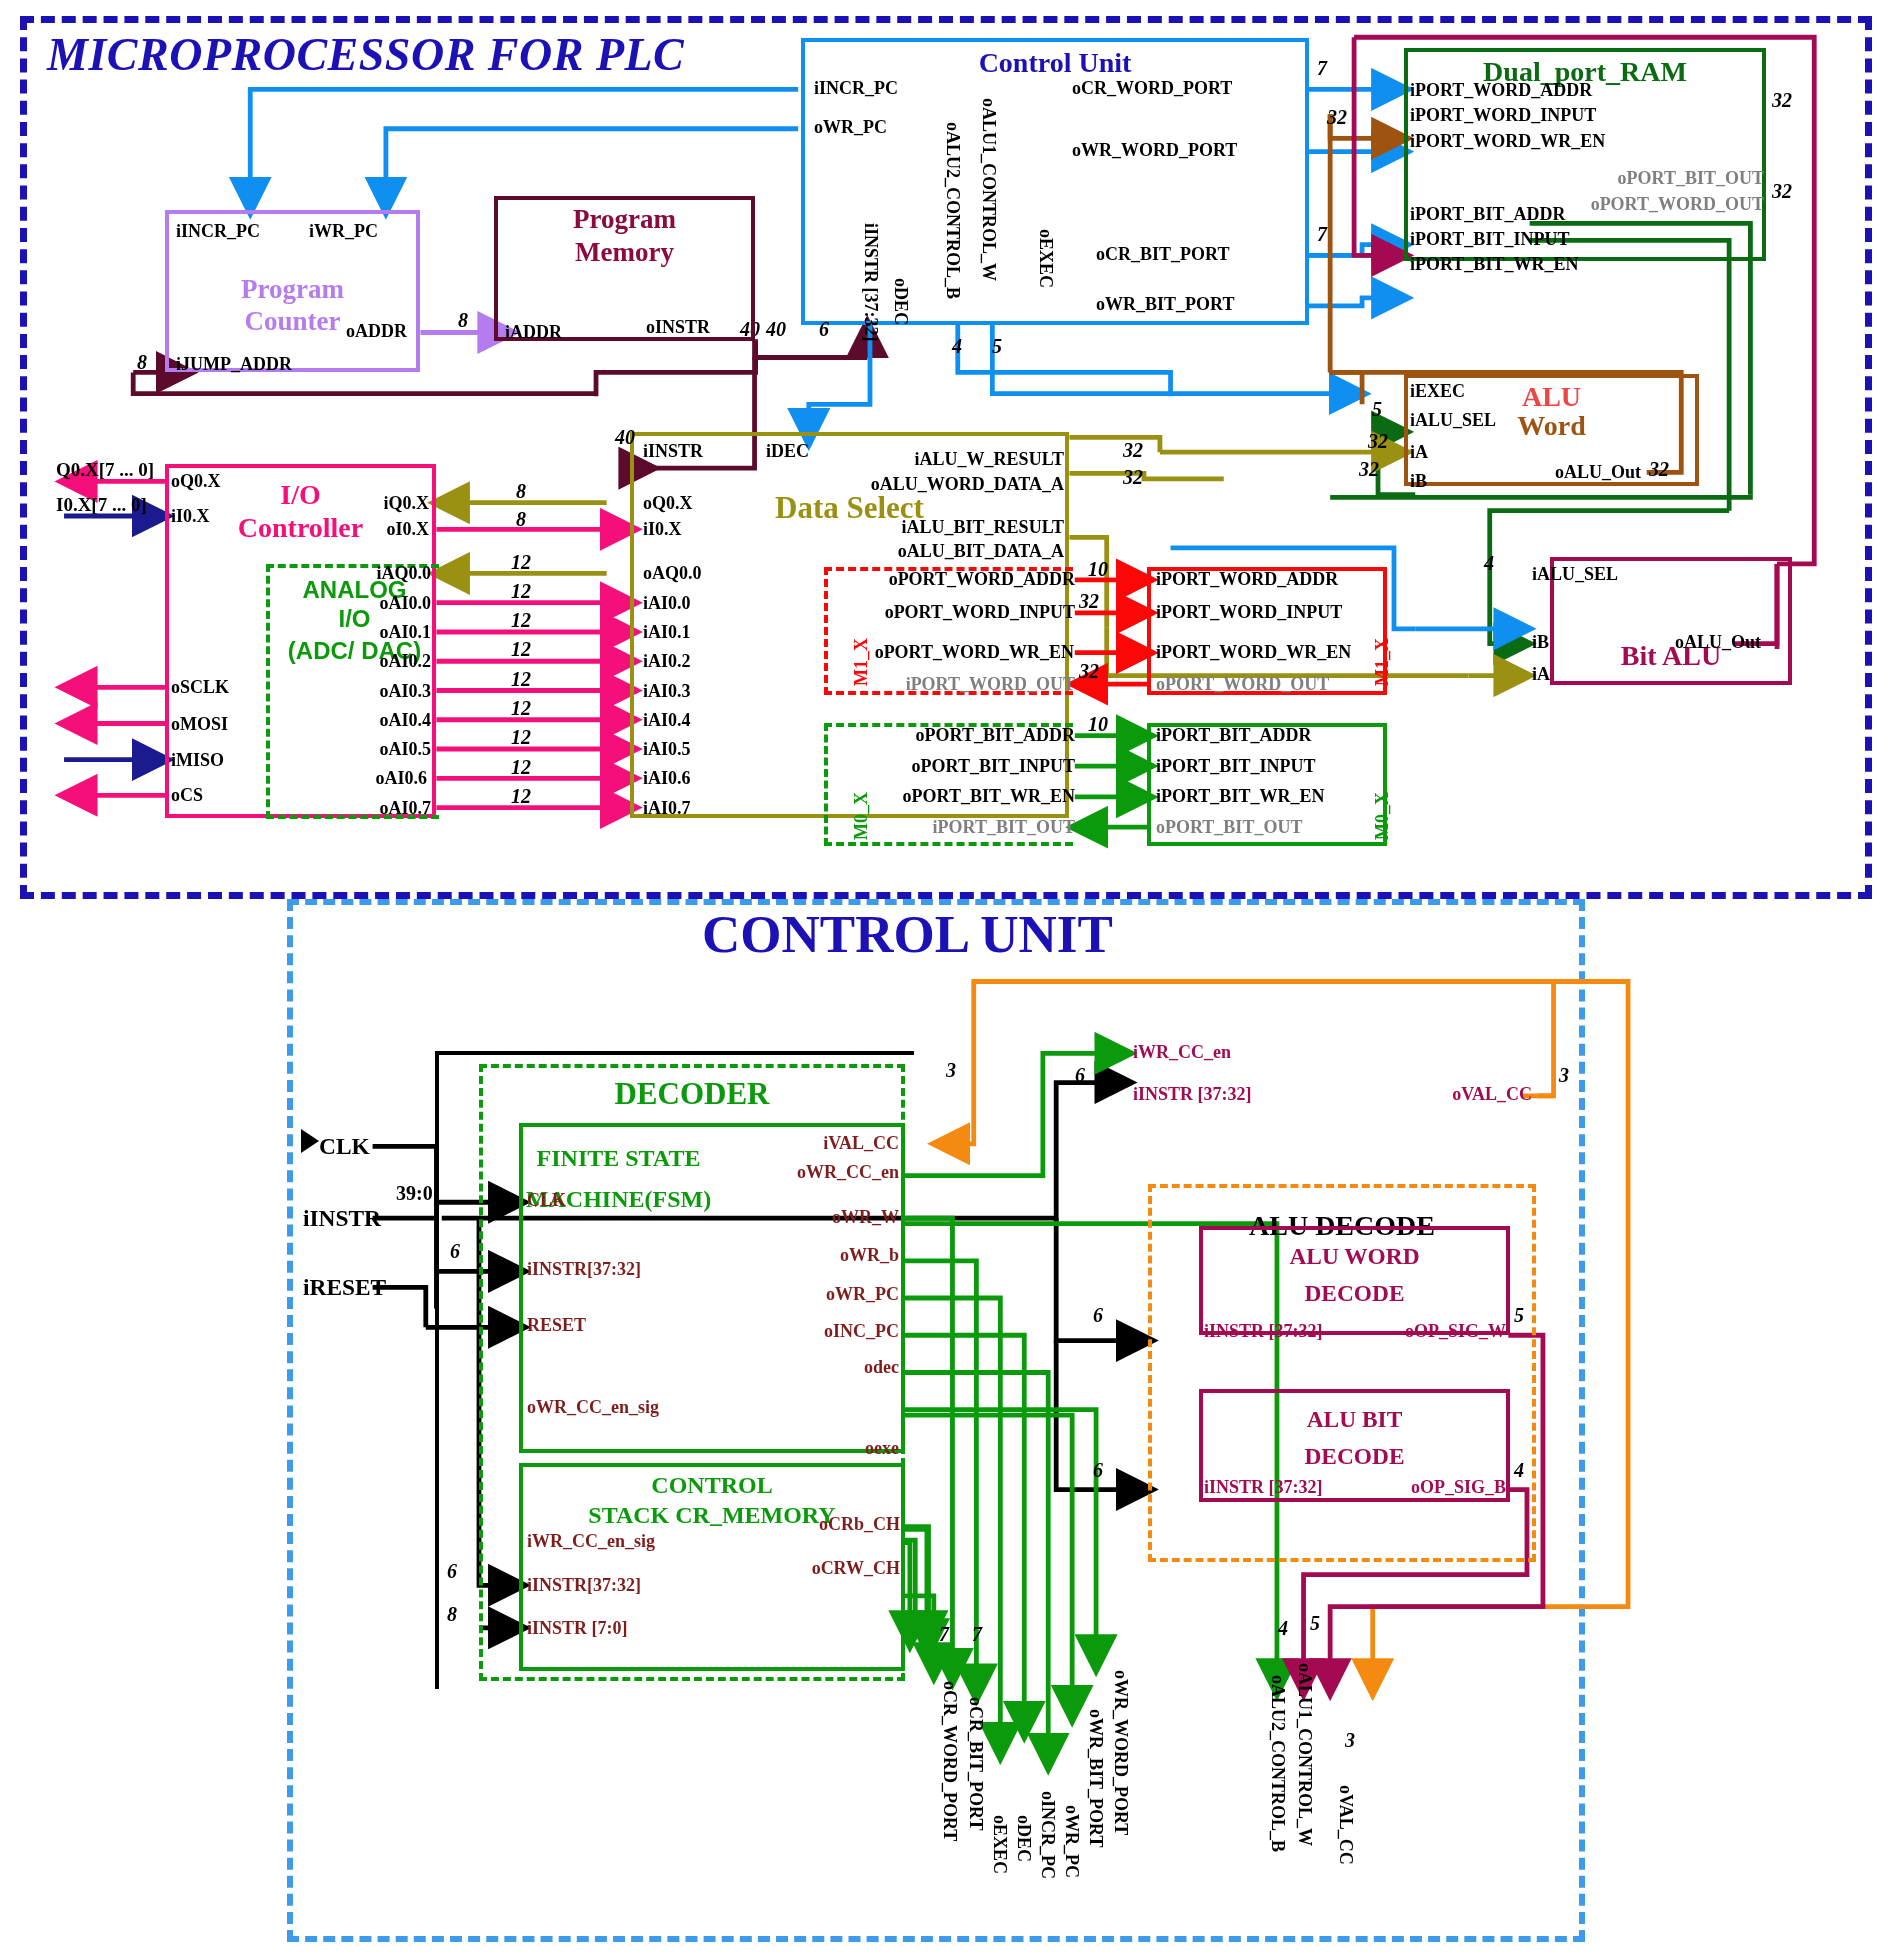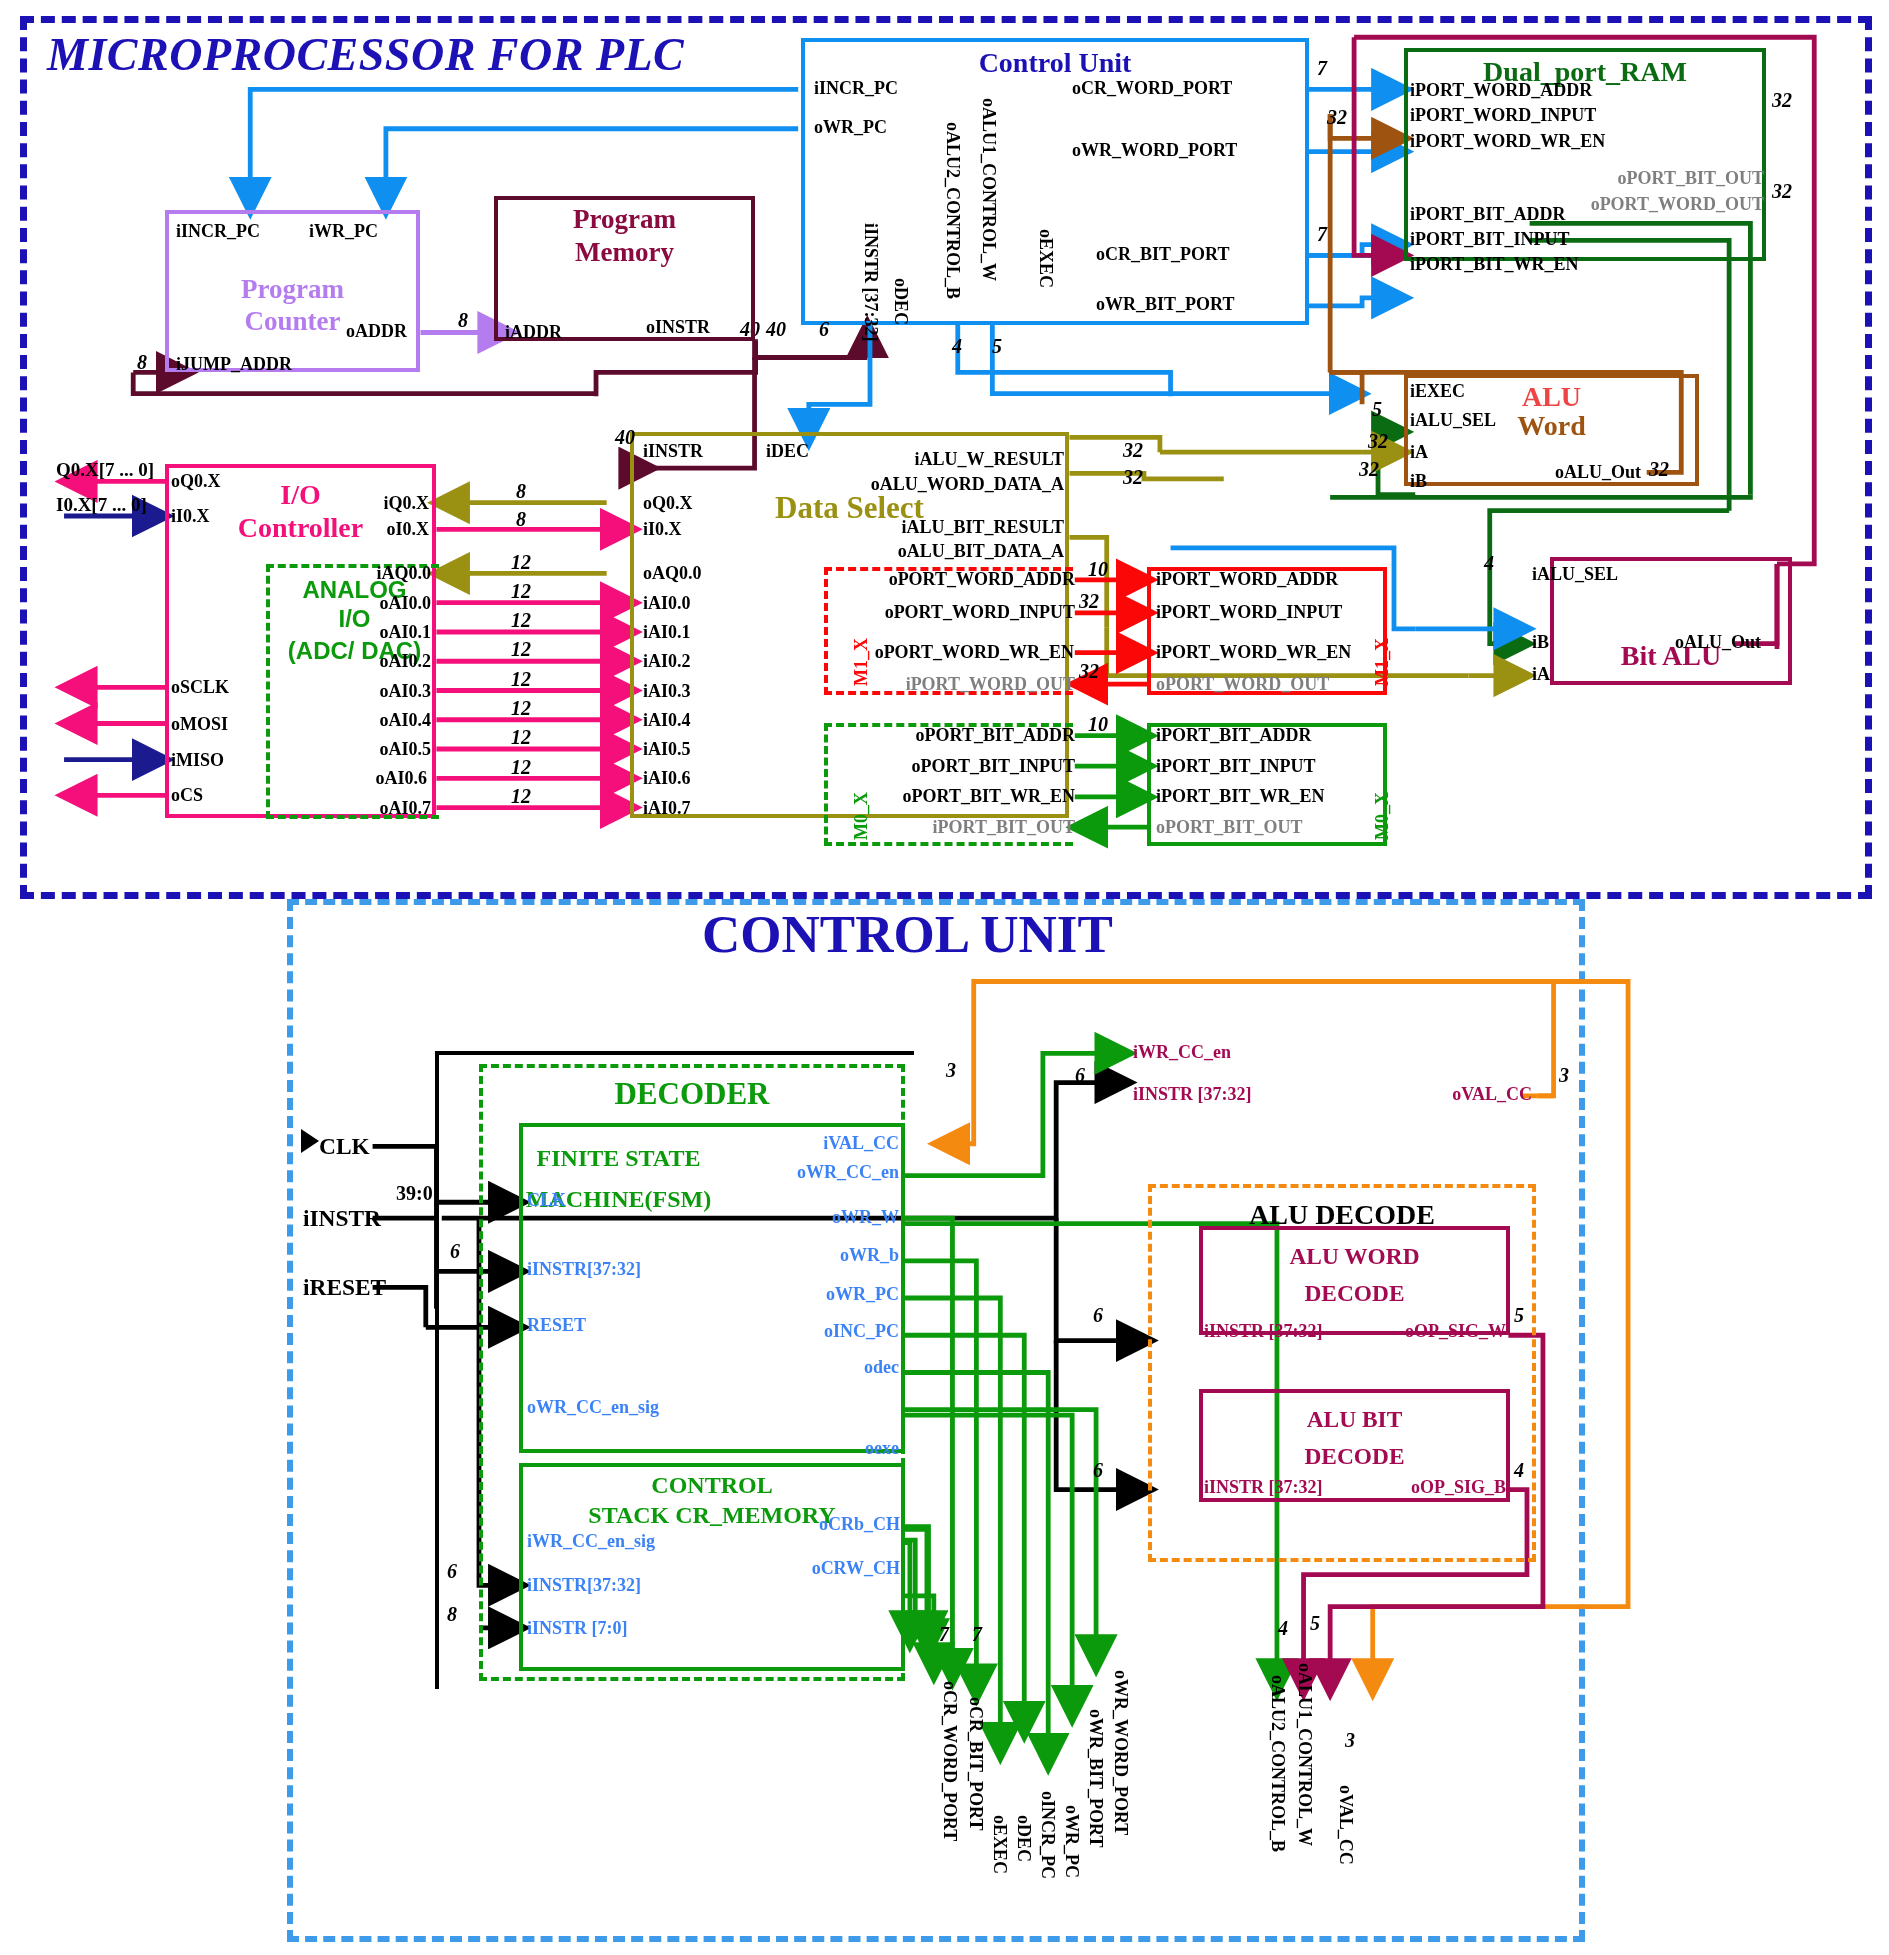--- a/index.html
+++ b/index.html
@@ -43,21 +43,21 @@
     font-weight:bold; white-space:nowrap; line-height:1.05;
   }
 
   
   .port {
     position:absolute; font-size:18px; font-weight:bold; color:#000;
     white-space:nowrap; font-family:"Liberation Serif", serif; line-height:1;
   }
   .port.right { text-align:right; }
   .port.grey { color:#7f7f7f; }
-  .port.green { color:#3b82f6;text-align:right; }
+  .port.green { color:#7f1d1d;text-align:right; }
   .port.maroon { color:#a30a52; }
 
   .vlabel {
     position:absolute; font-size:18px; font-weight:bold; color:#000;
     white-space:nowrap; font-family:"Liberation Serif", serif;
     transform-origin: 0 0; transform: rotate(90deg);
   }
   .vlabel.rot270 { transform: rotate(-90deg); }
 
   .busnum {
@@ -480,21 +480,21 @@
   <div class="busnum" style="left:447px; top:1603px;">8</div>
 
   <div class="port maroon" style="left:1133px; top:1043px;">iWR_CC_en</div>
   <div class="port maroon" style="left:1133px; top:1085px;">iINSTR [37:32]</div>
   <div class="port maroon right" style="left:1378px; top:1085px; width:154px;">oVAL_CC</div>
   <div class="busnum" style="left:946px; top:1059px;">3</div>
   <div class="busnum" style="left:1075px; top:1064px;">6</div>
   <div class="busnum" style="left:1559px; top:1064px;">3</div>
 
   <div class="blk" style="left:1148px; top:1184px; width:388px; height:378px; border:4.8px dashed #f58a11;">
-    <div class="blk-title" style="top:12px; color:#000; font-size:28px;">ALU DECODE</div>
+    <div class="blk-title" style="top:23px; color:#000; font-size:28px;">ALU DECODE</div>
   </div>
 
   <div class="blk" style="left:1199px; top:1226px; width:311px; height:109px; border:4.8px solid #a30a52;">
     <div class="blk-title" style="top:14px; color:#a30a52; font-size:23.4px;">ALU WORD</div>
     <div class="blk-title" style="top:51px; color:#a30a52; font-size:23.4px;">DECODE</div>
   </div>
   <div class="port maroon" style="left:1204px; top:1322px;">iINSTR [37:32]</div>
   <div class="port maroon right" style="left:1341px; top:1322px; width:165px;">oOP_SIG_W</div>
   <div class="busnum" style="left:1093px; top:1304px;">6</div>
   <div class="busnum" style="left:1514px; top:1304px;">5</div>

